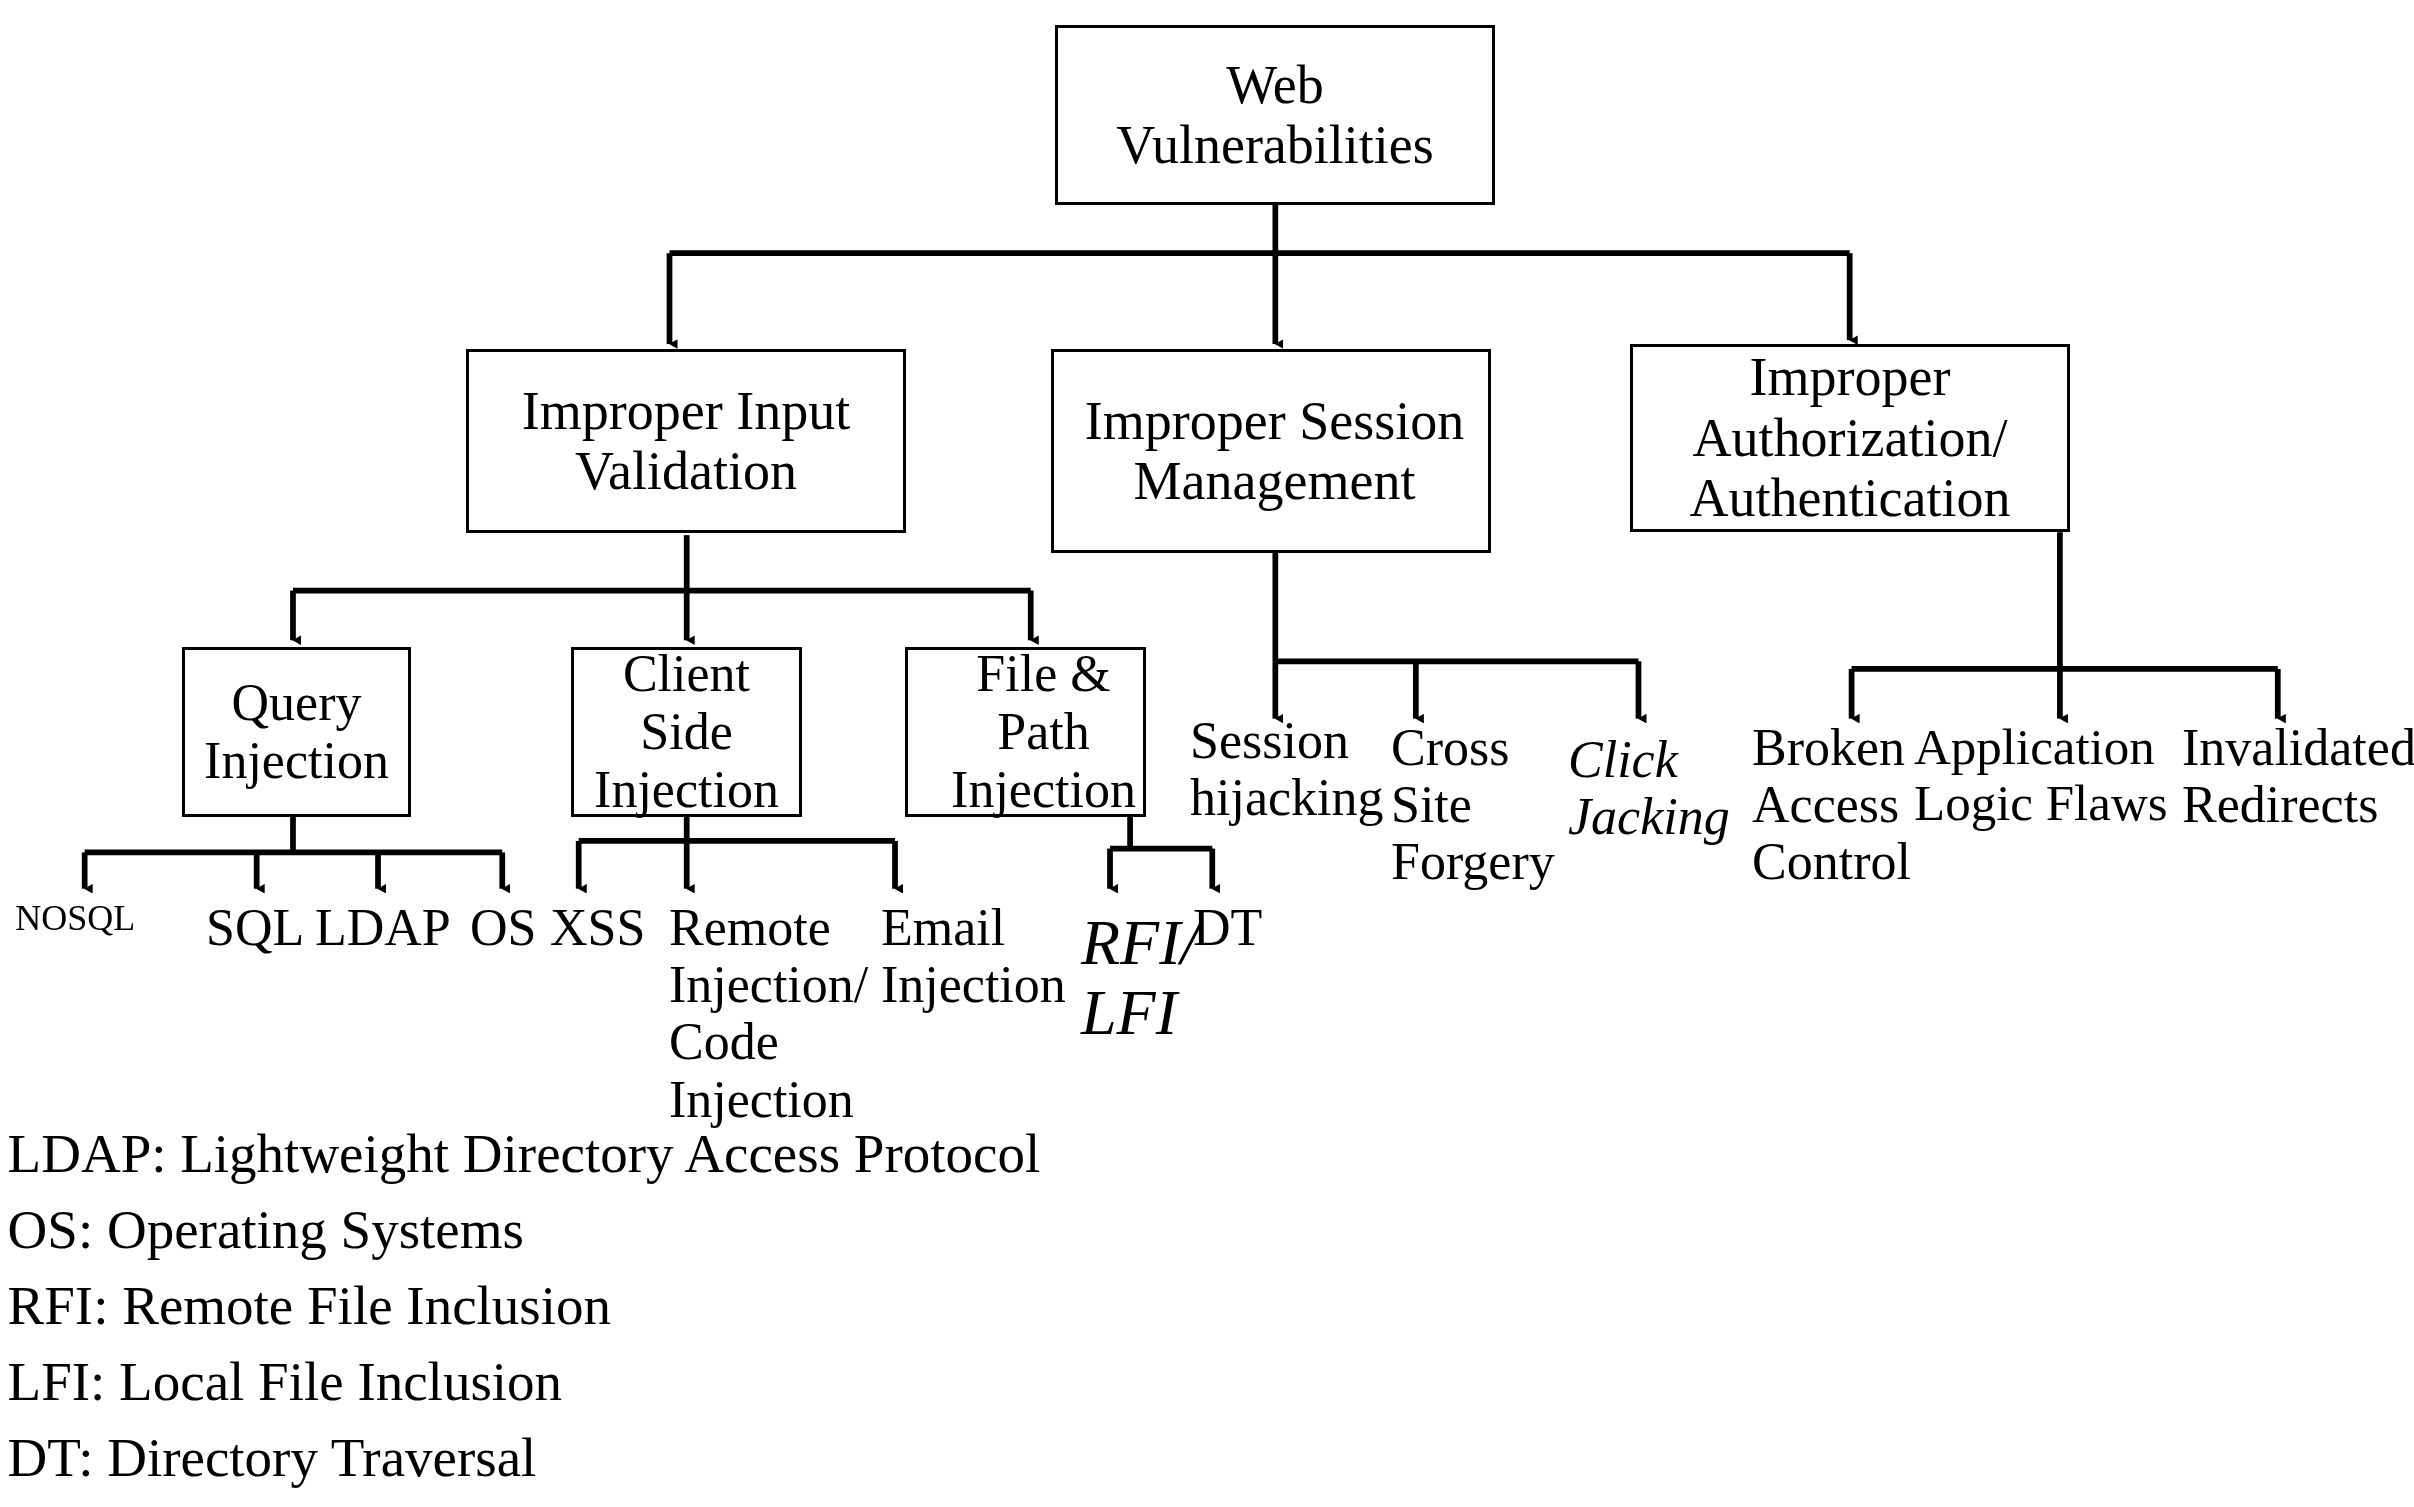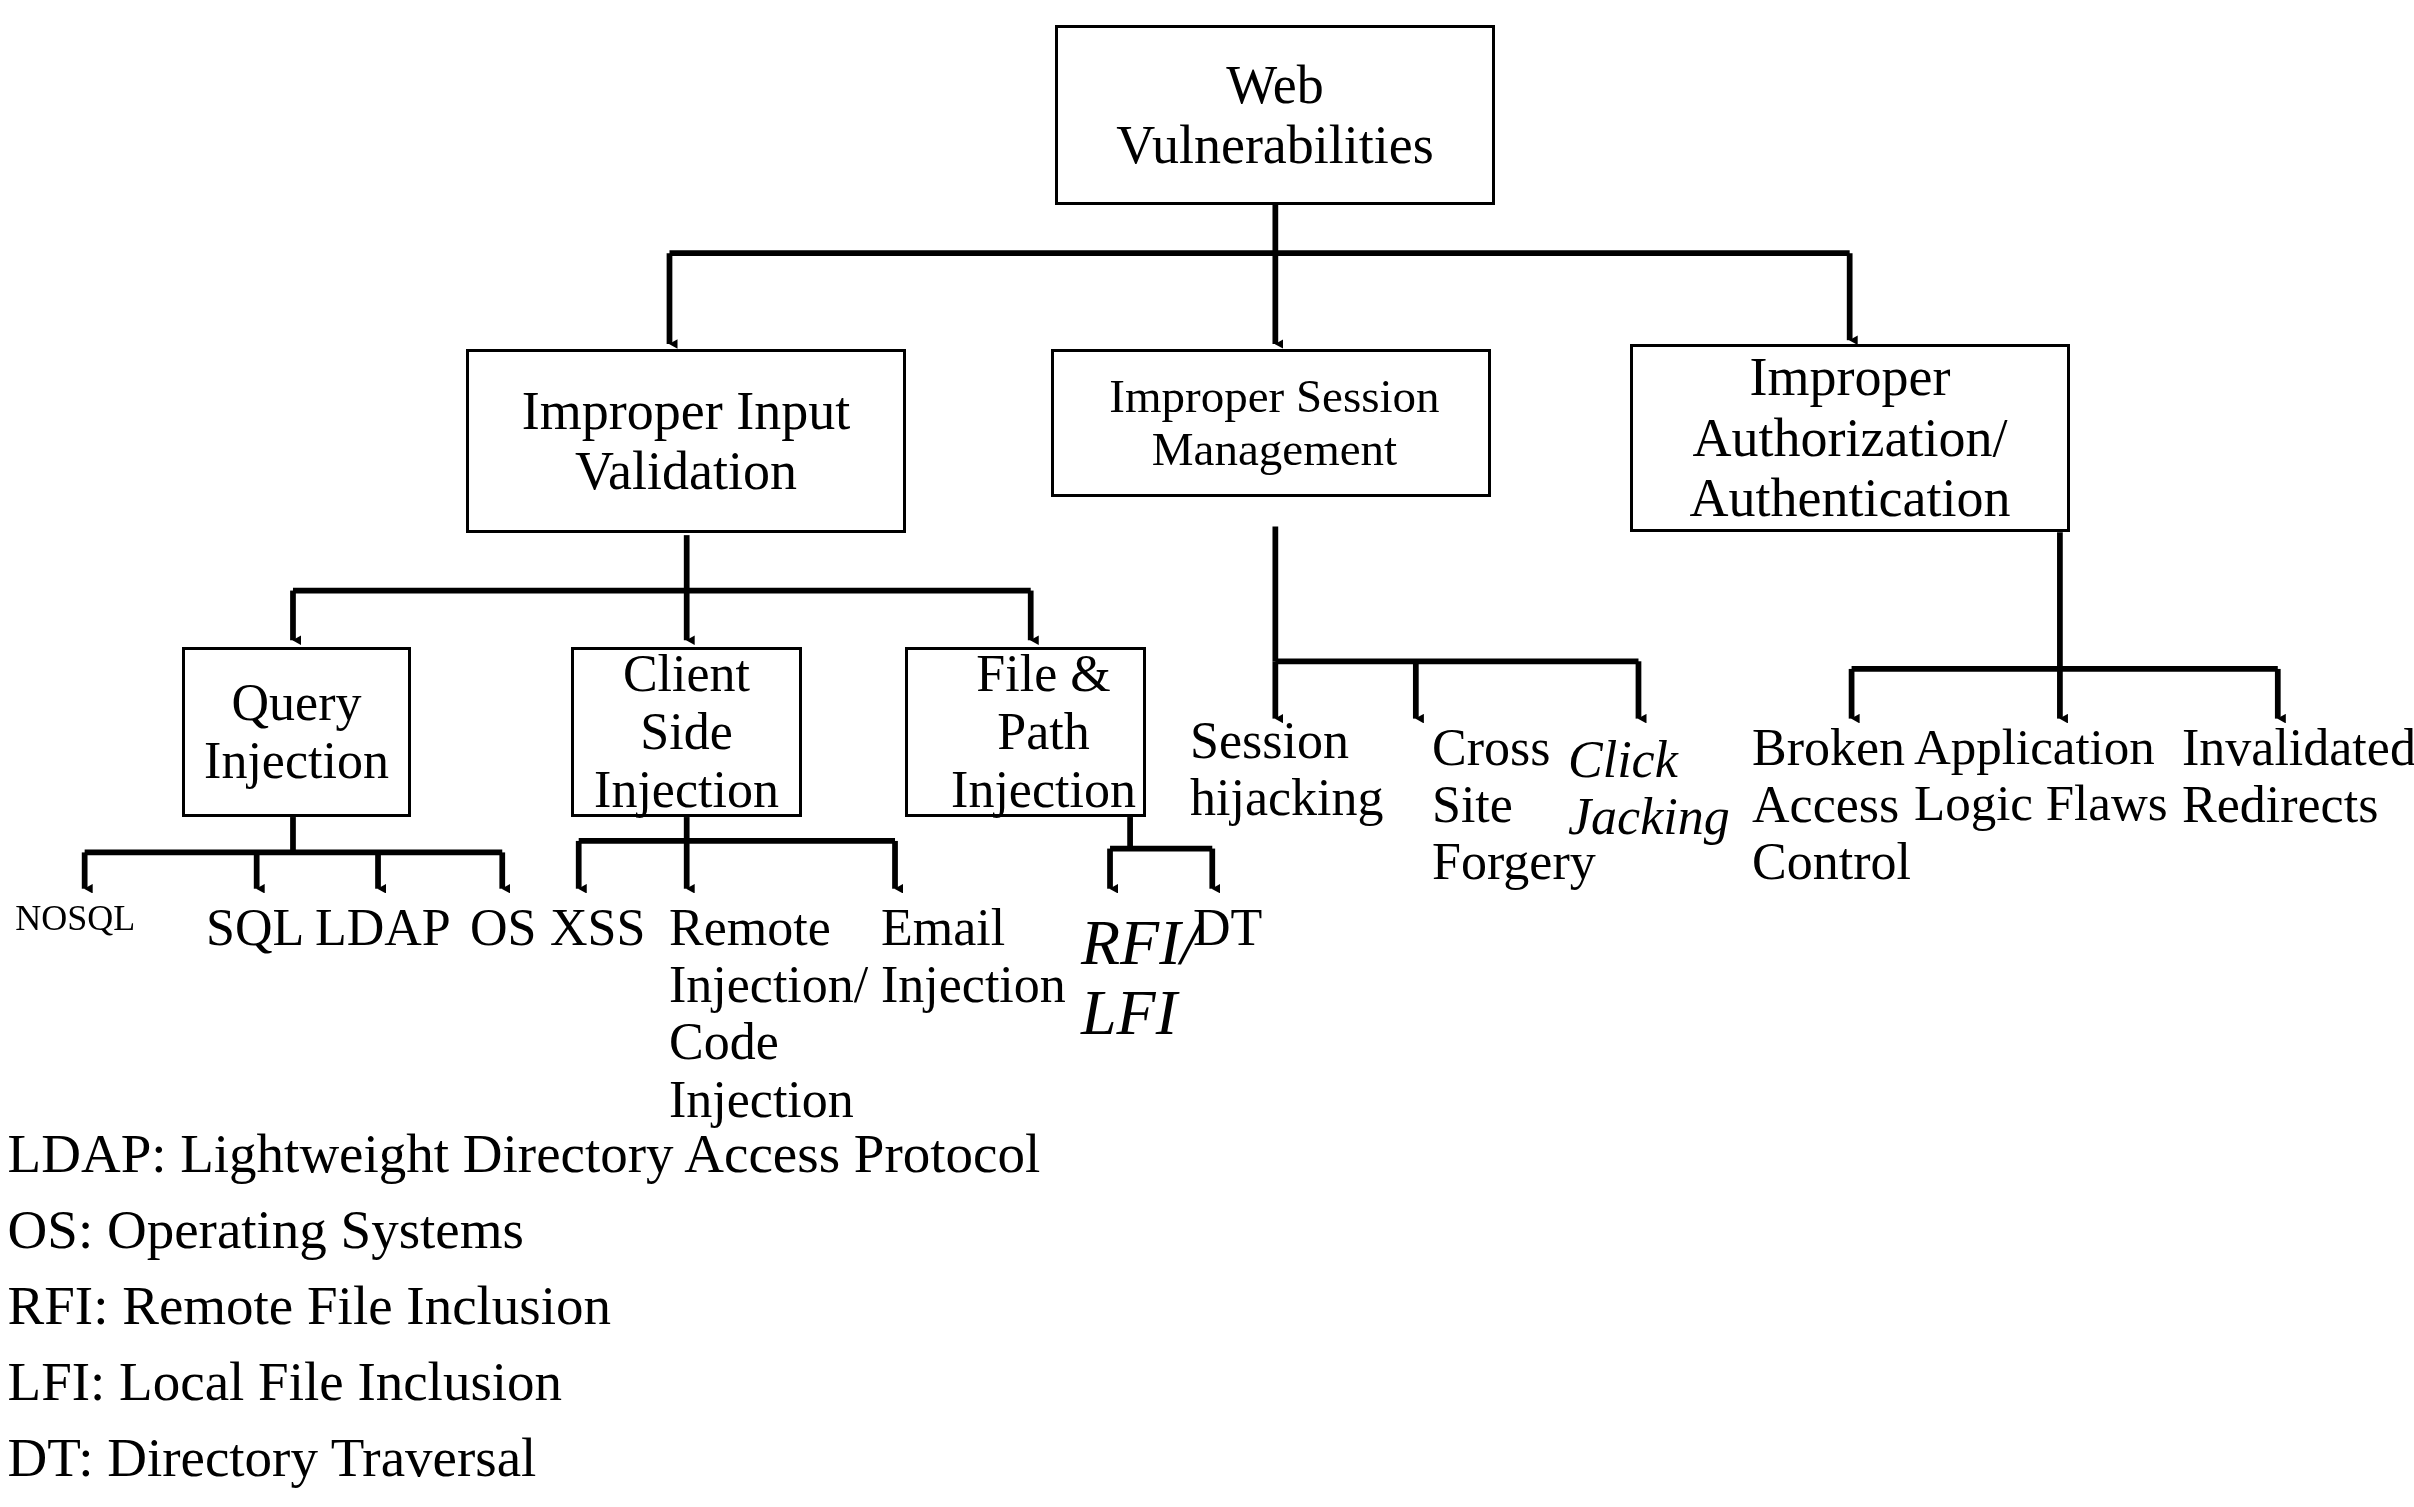--- a/index.html
+++ b/index.html
@@ -122,40 +122,40 @@
       <path d="M1268,888 L1268,930" marker-end="url(#arrowhead)"></path>
     </g>
   </svg>
 
   <div class="node-box" style="left:1055px; top:25px; width:440px; height:180px; font-size:54px;">Web
 Vulnerabilities</div>
 
   <div class="node-box" style="left:466px; top:349px; width:440px; height:184px; font-size:54px;">Improper Input
 Validation</div>
 
-  <div class="node-box" style="left:1051px; top:349px; width:440px; height:148px; font-size:47px;padding-left:7px;">Improper Session
+  <div class="node-box" style="left:1051px; top:349px; width:440px; height:204px; font-size:54px;padding-left:7px;">Improper Session
 Management</div>
 
   <div class="node-box" style="left:1630px; top:344px; width:440px; height:188px; font-size:54px;">Improper
 Authorization/
 Authentication</div>
 
   <div class="node-box" style="left:182px; top:647px; width:229px; height:170px; font-size:52px;">Query
 Injection</div>
 
   <div class="node-box" style="left:571px; top:647px; width:231px; height:170px; font-size:52px;">Client Side
 Injection</div>
 
   <div class="node-box" style="left:905px; top:647px; width:241px; height:170px; font-size:52px;padding-left:36px;">File &amp; Path
 Injection</div>
 
   <div class="leaf-label" style="left:1190px; top:712px; width:191px; font-size:52px;">Session
 hijacking</div>
 
-  <div class="leaf-label" style="left:1391px; top:719px; width:172px; font-size:52px;margin-left:41px;">Cross
+  <div class="leaf-label" style="left:1391px; top:719px; width:172px; font-size:52px;">Cross
 Site
 Forgery</div>
 
   <div class="leaf-label" style="left:1568px; top:731px; width:182px; font-size:52px;font-style:italic;">Click
 Jacking</div>
 
   <div class="leaf-label" style="left:1752px; top:719px; width:182px; font-size:52px;font-family:Liberation Serif, serif;">Broken
 Access
 Control</div>
 

